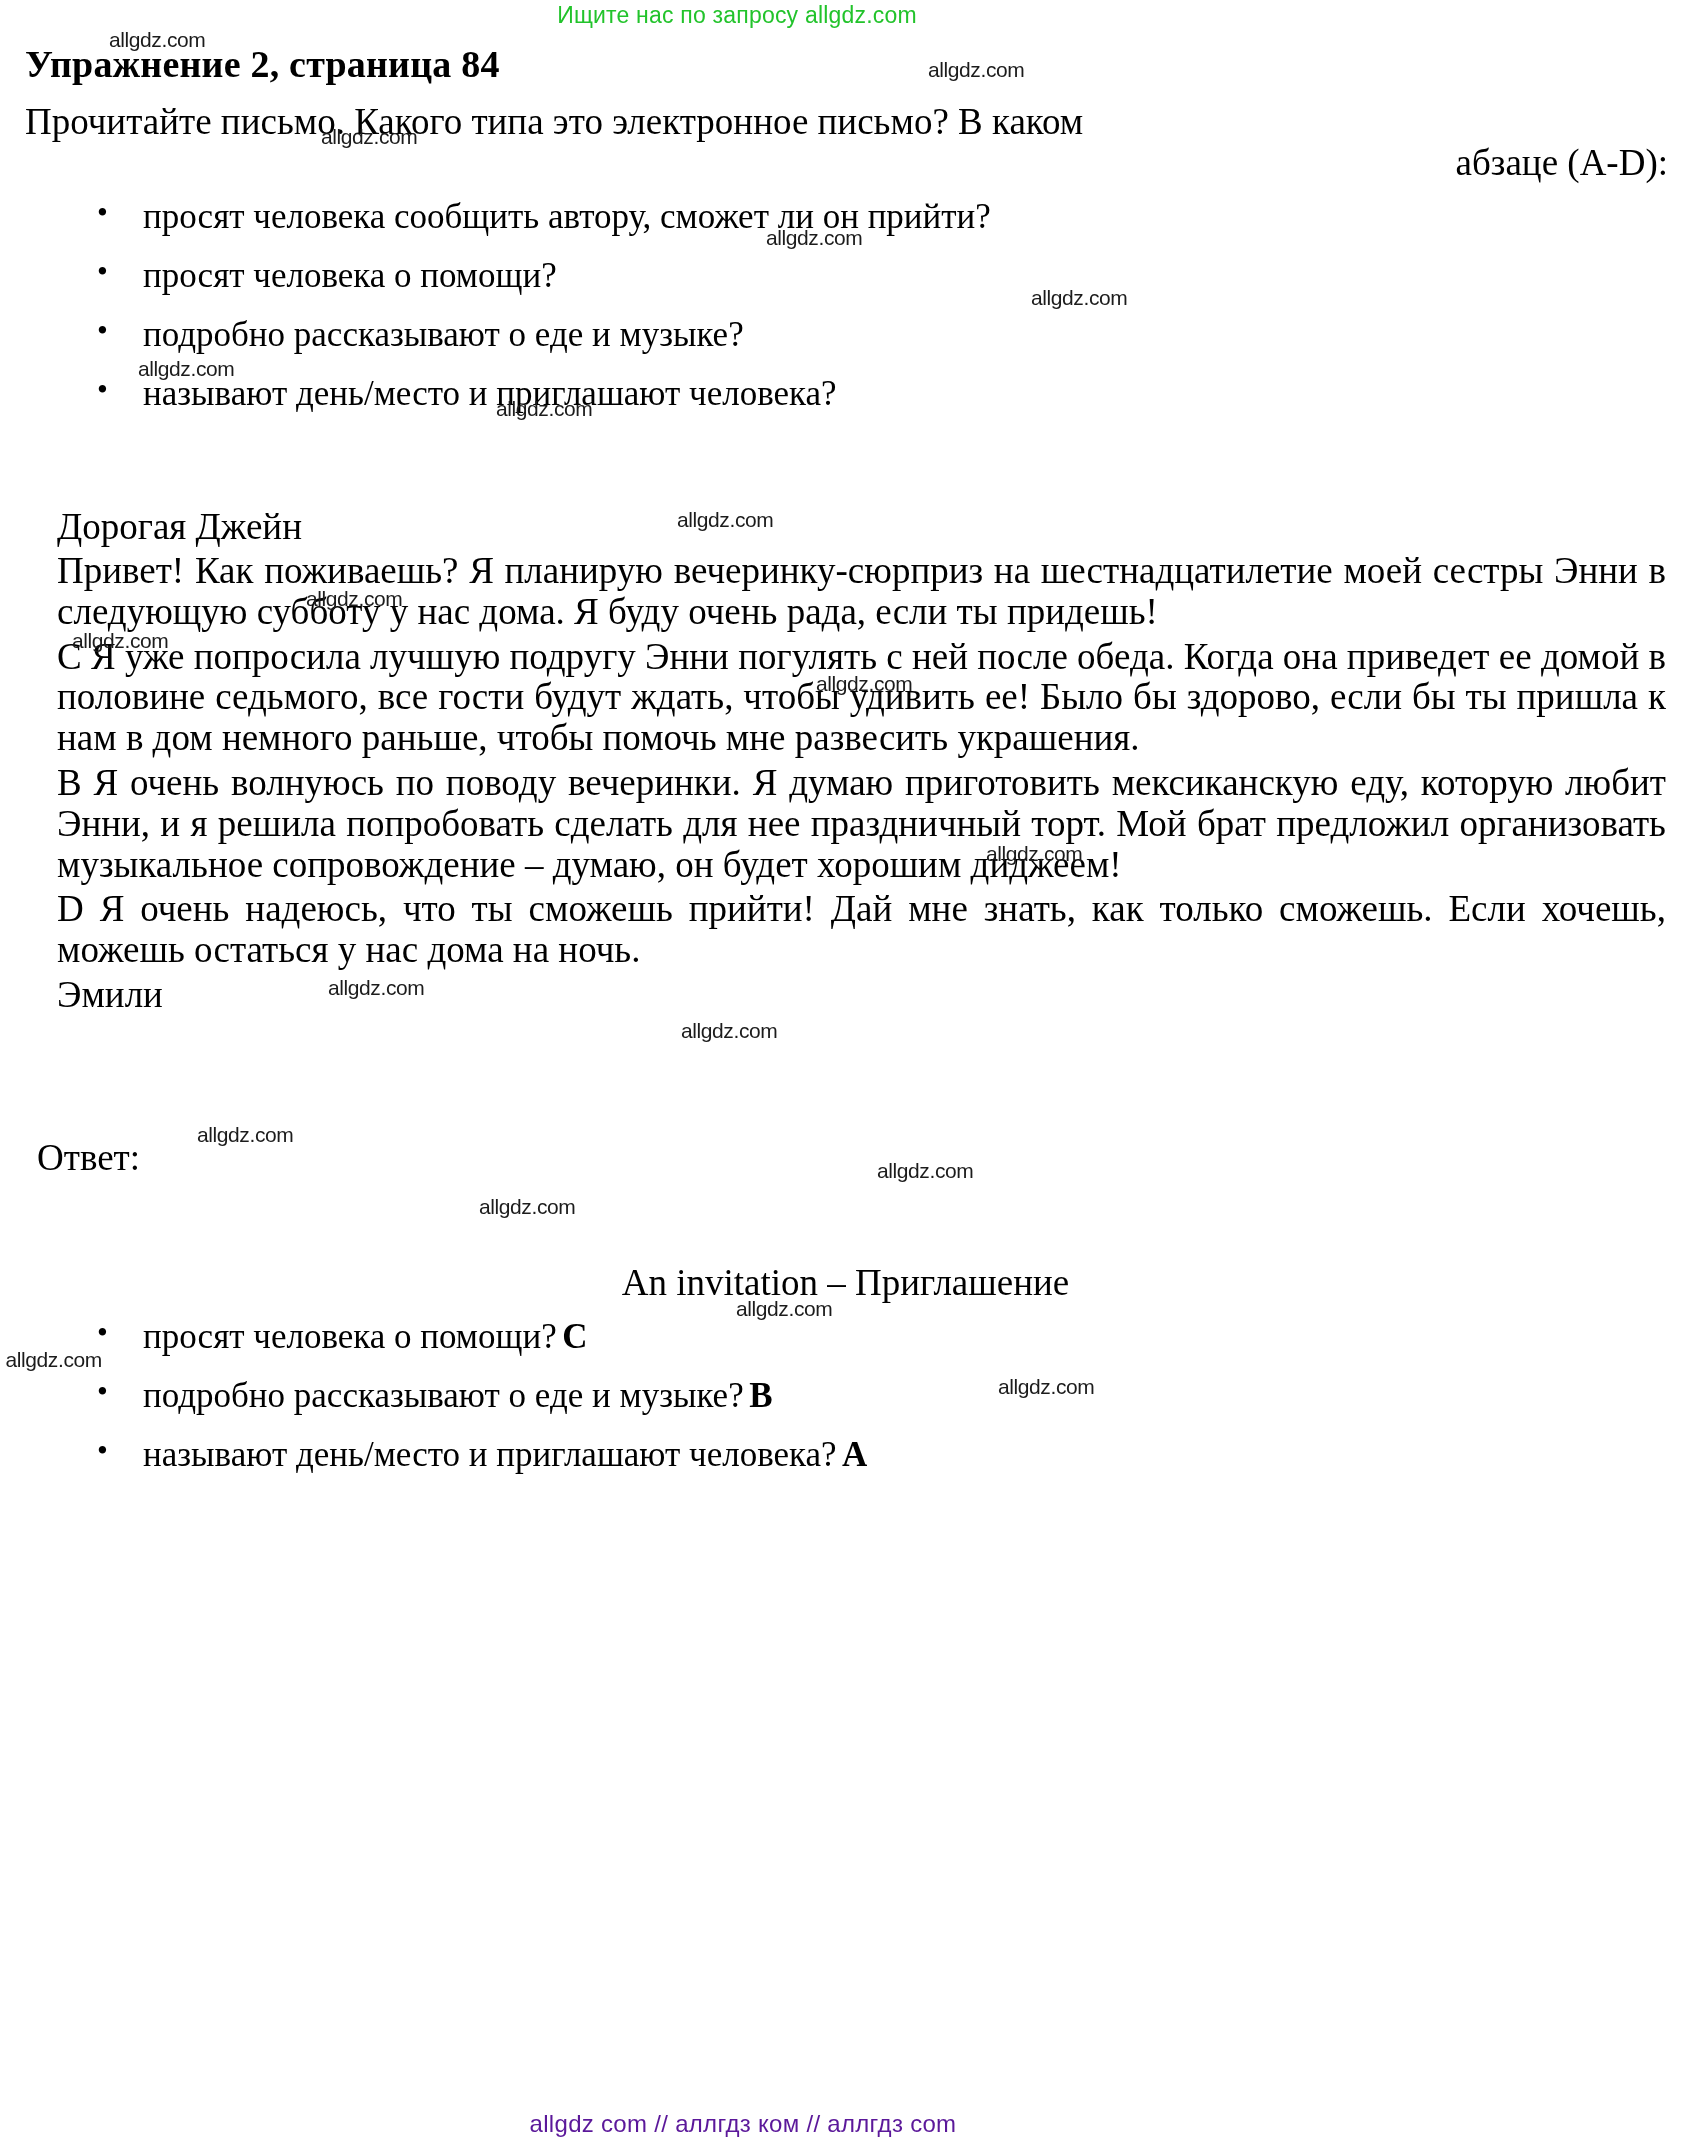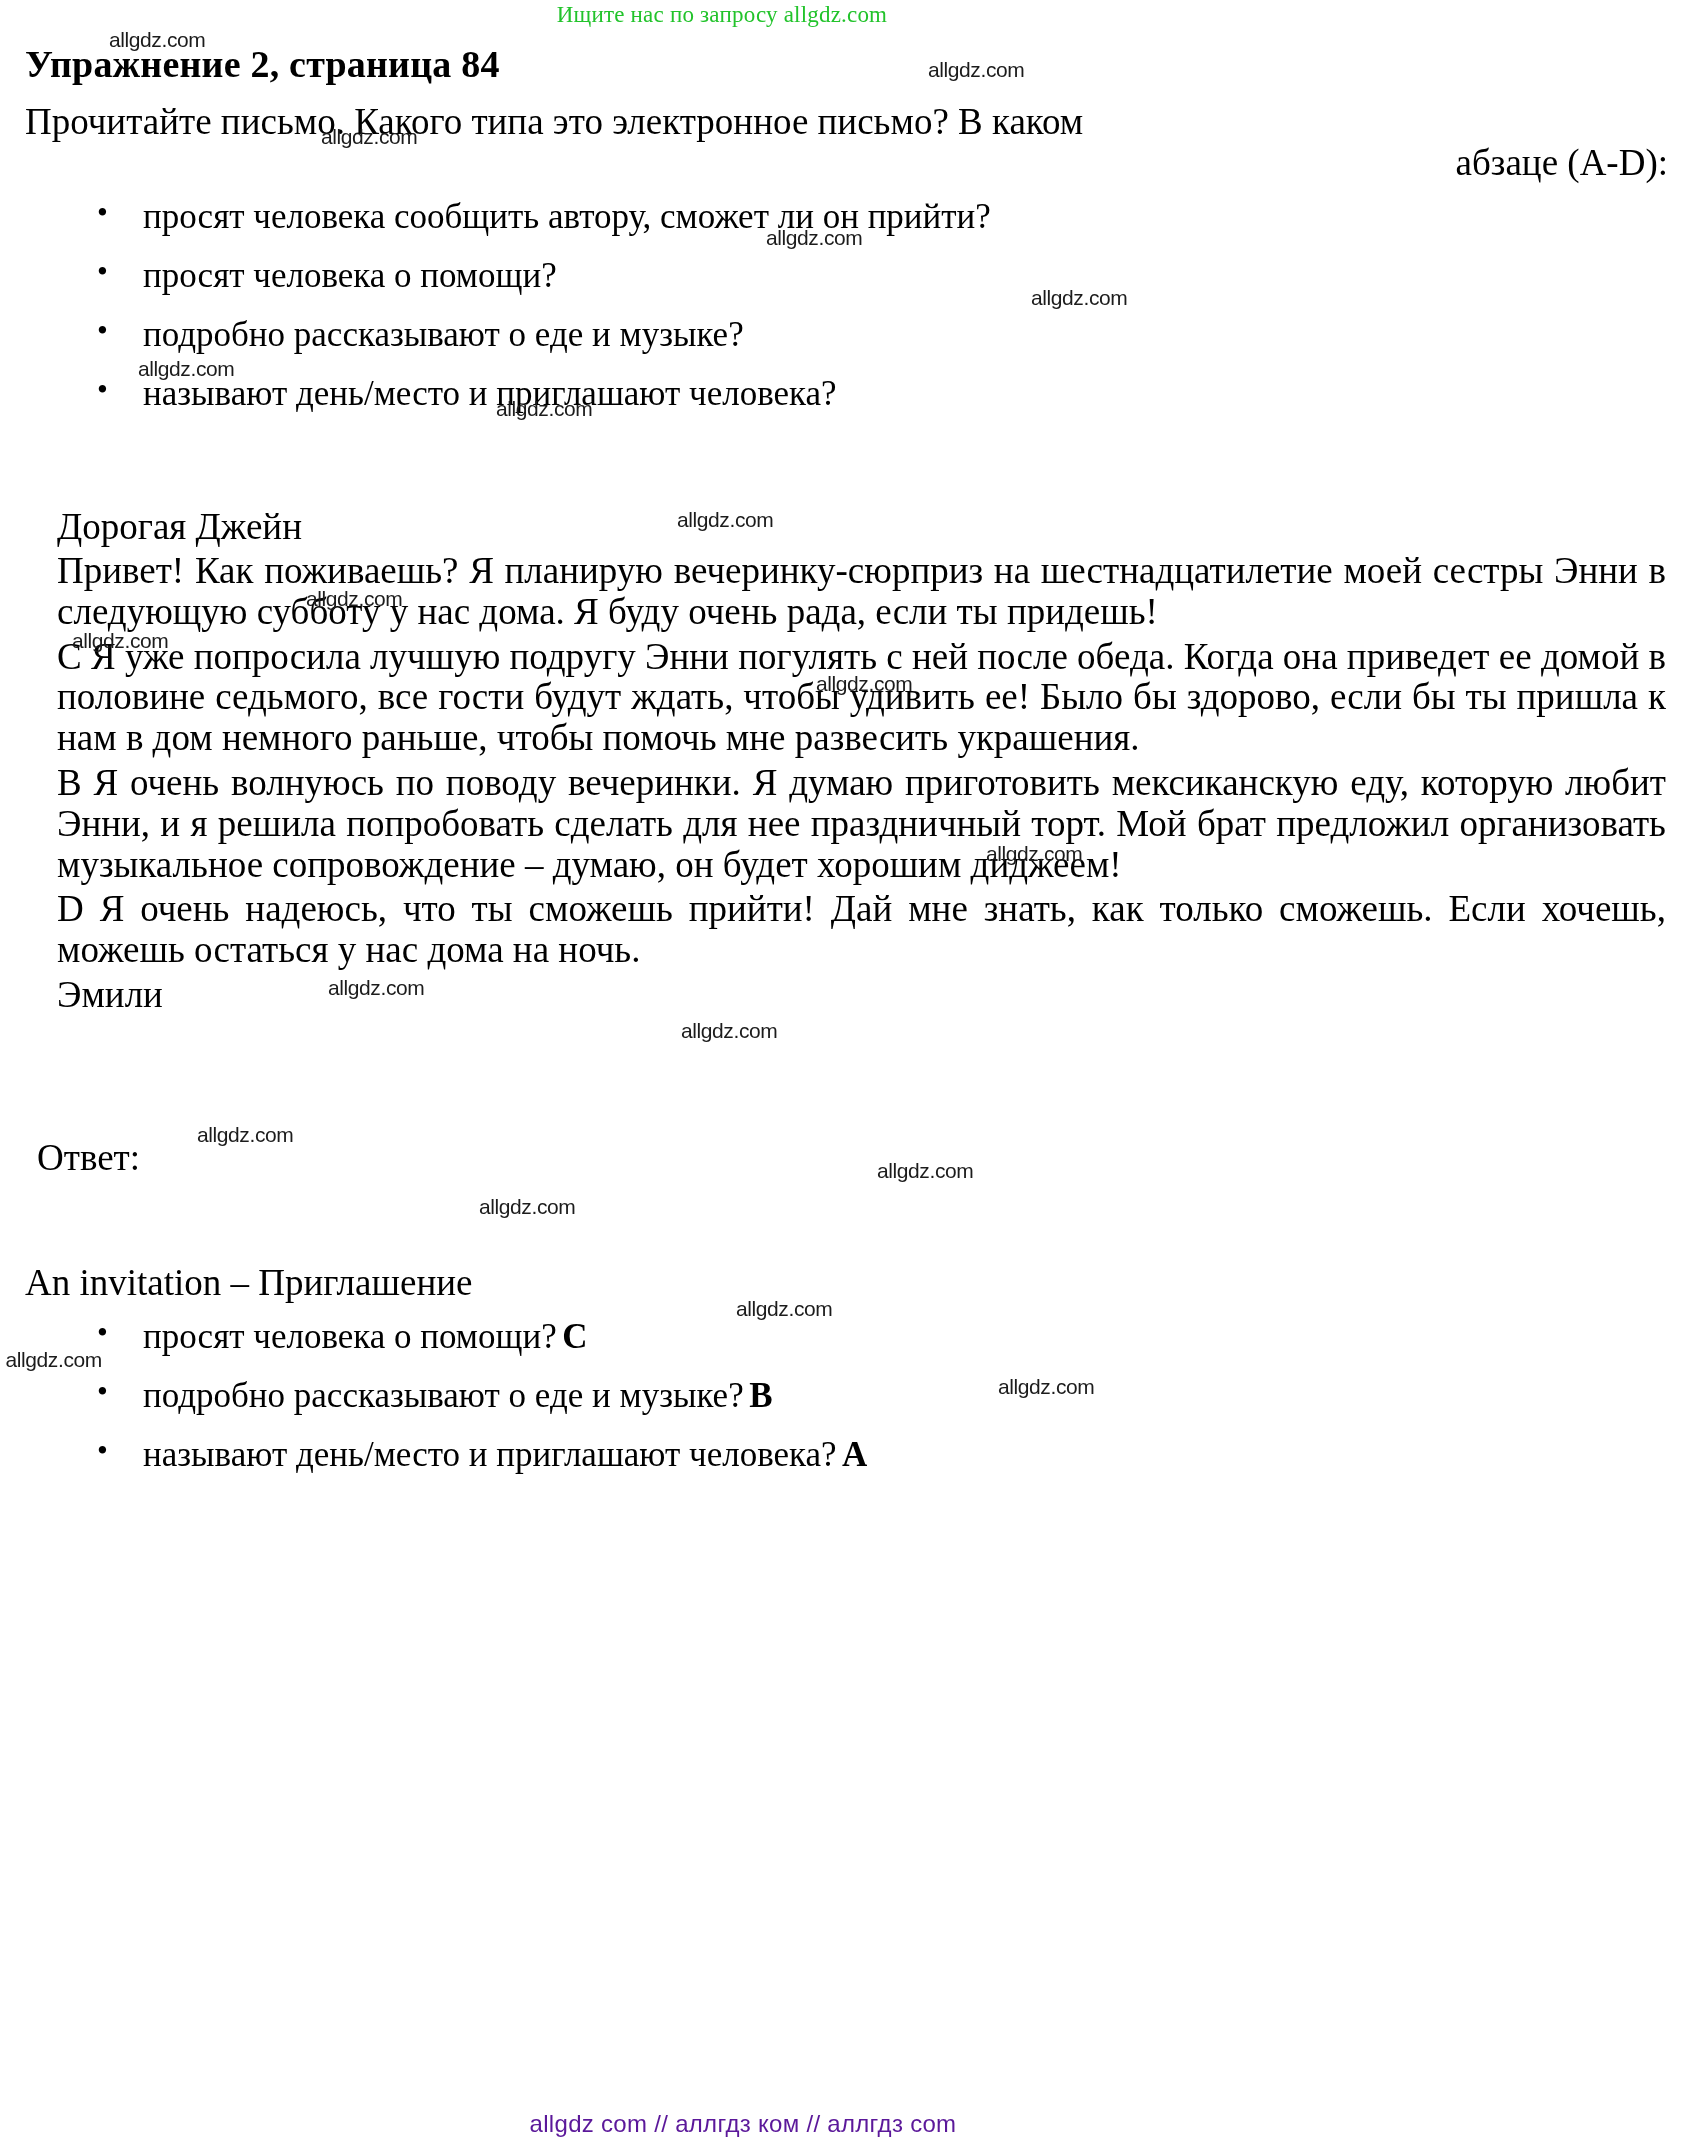--- a/index.html
+++ b/index.html
@@ -13,24 +13,24 @@
     position: relative;
     font-family: "Liberation Serif", "DejaVu Serif", serif;
     color: #000000;
     overflow: hidden;
   }
 
   
   .promo-banner {
     position: absolute;
     top: 1.8px;
-    left: 0;
+    left: 15px;
     width: 1444px;
     text-align: center;
-    font-family: Liberation Serif, serif;
+    font-family: Liberation Sans, sans-serif;
     font-size: 23px;
     color: #22c32b;
     letter-spacing: 0.2px;
     white-space: nowrap;
   }
 
   
   .wm {
     position: absolute;
     font-family: "Liberation Sans", "DejaVu Sans", sans-serif;
@@ -104,20 +104,21 @@
   .letter p.noj { text-align: left; }
   .letter p:last-child { margin-bottom: 0; }
 
   .answer-label {
     font-size: 37px;
     margin: 12px;
   }
   .answer-heading {
     font-size: 37px;
     margin: 0;
+    text-align: center;
   }
 
   .gap-lg { height: 109px; }
   .gap-md { height: 70px; }
   .gap-sm { height: 41px; }
 
   
   .footer-line {
     position: absolute;
     left: 0;

